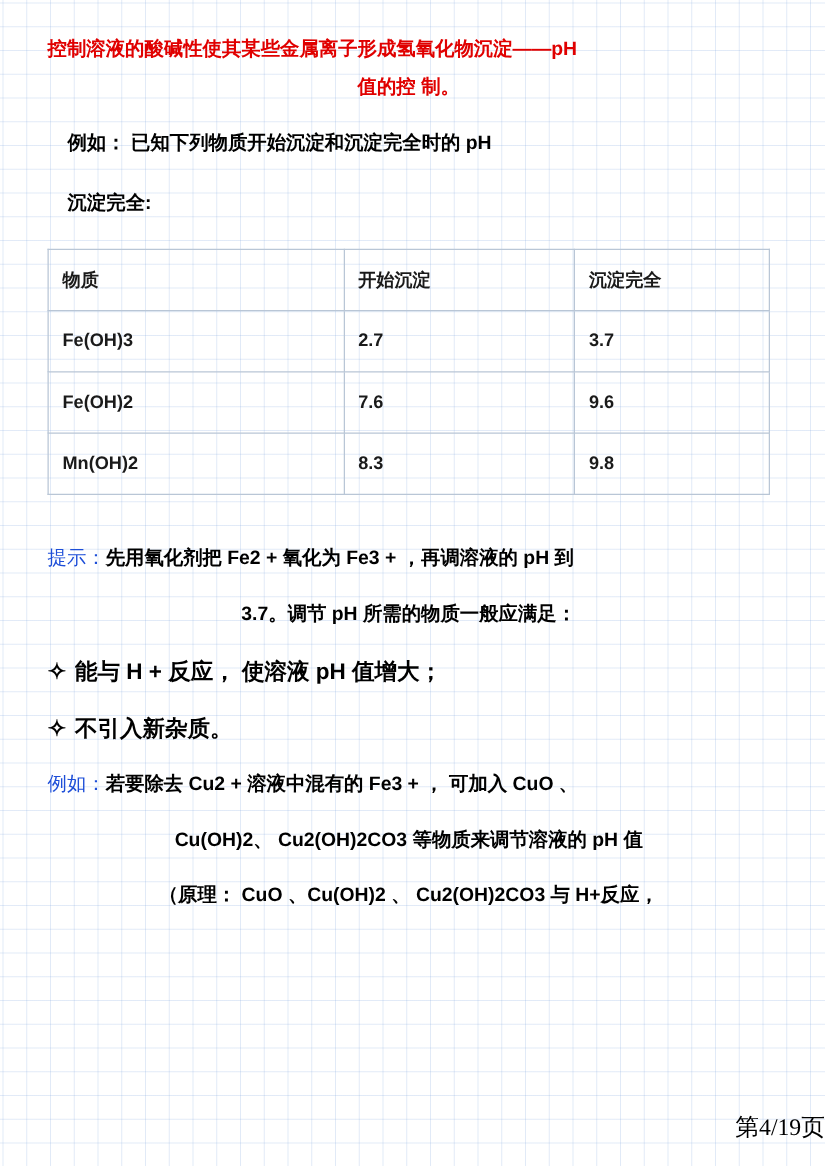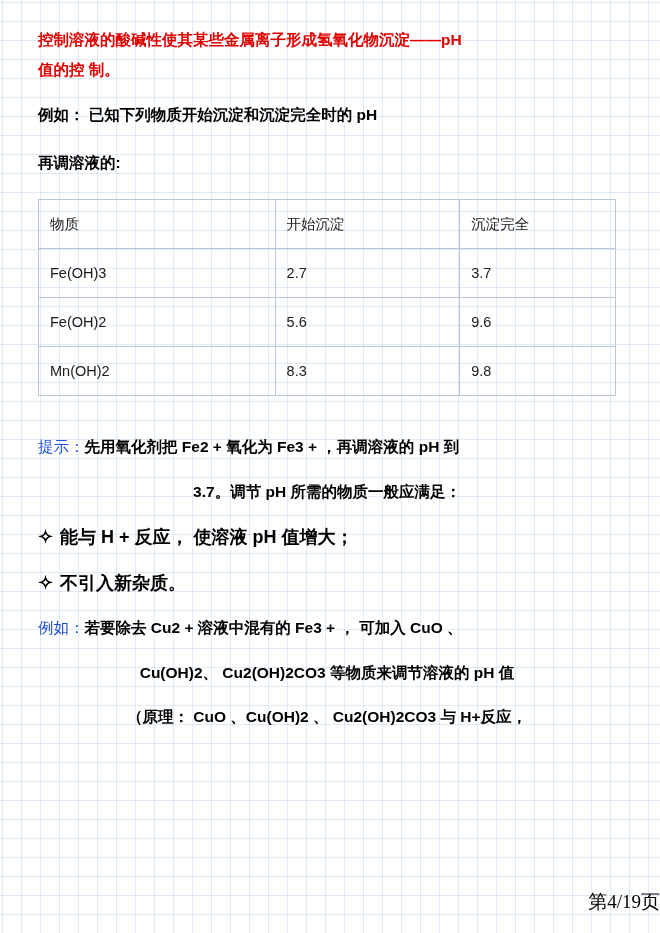--- a/index.html
+++ b/index.html
@@ -45,41 +45,42 @@
     color: #e00000;
     line-height: 1.55;
     margin: 0 0 6px 0;
   }
   .title2 {
     font-size: 15.5px;
     font-weight: bold;
     color: #e00000;
     line-height: 1.55;
     margin: 0 0 22px 0;
+    text-align: center;
   }
   .para {
     font-size: 15.5px;
     font-weight: bold;
     color: #000000;
-    margin: 0 0 26px 0;
+    margin: 0 0 26px 16px;
     line-height: 1.4;
   }
   table.ph-table {
     border-collapse: collapse;
     width: 100%;
     margin: 0 0 26px 0;
     table-layout: fixed;
   }
   table.ph-table td, table.ph-table th {
     border: 1px solid #b9c6d6;
     font-size: 14.5px;
     color: #1a1a1a;
     padding: 13px 0 13px 11px;
     text-align: left;
-    font-weight: normal;
+    font-weight: bold;
     height: 22px;
   }
   table.ph-table col.c1 { width: 41%; }
   table.ph-table col.c2 { width: 32%; }
   table.ph-table col.c3 { width: 27%; }
   .gap-after-table { height: 14px; }
   .sect {
     margin: 0 0 22px 0;
     font-size: 15.5px;
     font-weight: bold;
@@ -114,21 +115,21 @@
 <body>
 
 <div id="page"></div>
 
 <div id="content">
 
   <div class="title1">控制溶液的酸碱性使其某些金属离子形成氢氧化物沉淀——pH</div>
   <div class="title2">值的控 制。</div>
 
   <div class="para">例如：  已知下列物质开始沉淀和沉淀完全时的 pH</div>
-  <div class="para">再调溶液的:</div>
+  <div class="para">沉淀完全:</div>
 
   <table class="ph-table">
     <colgroup>
         <col class="c1">
         <col class="c2">
         <col class="c3">
       </colgroup>
     <thead>
       <tr>
         <th>物质</th>
@@ -137,21 +138,21 @@
       </tr>
     </thead>
     <tbody>
       <tr>
         <td>Fe(OH)3</td>
         <td>2.7</td>
         <td>3.7</td>
       </tr>
       <tr>
         <td>Fe(OH)2</td>
-        <td>5.6</td>
+        <td>7.6</td>
         <td>9.6</td>
       </tr>
       <tr>
         <td>Mn(OH)2</td>
         <td>8.3</td>
         <td>9.8</td>
       </tr>
     </tbody>
   </table>
 

